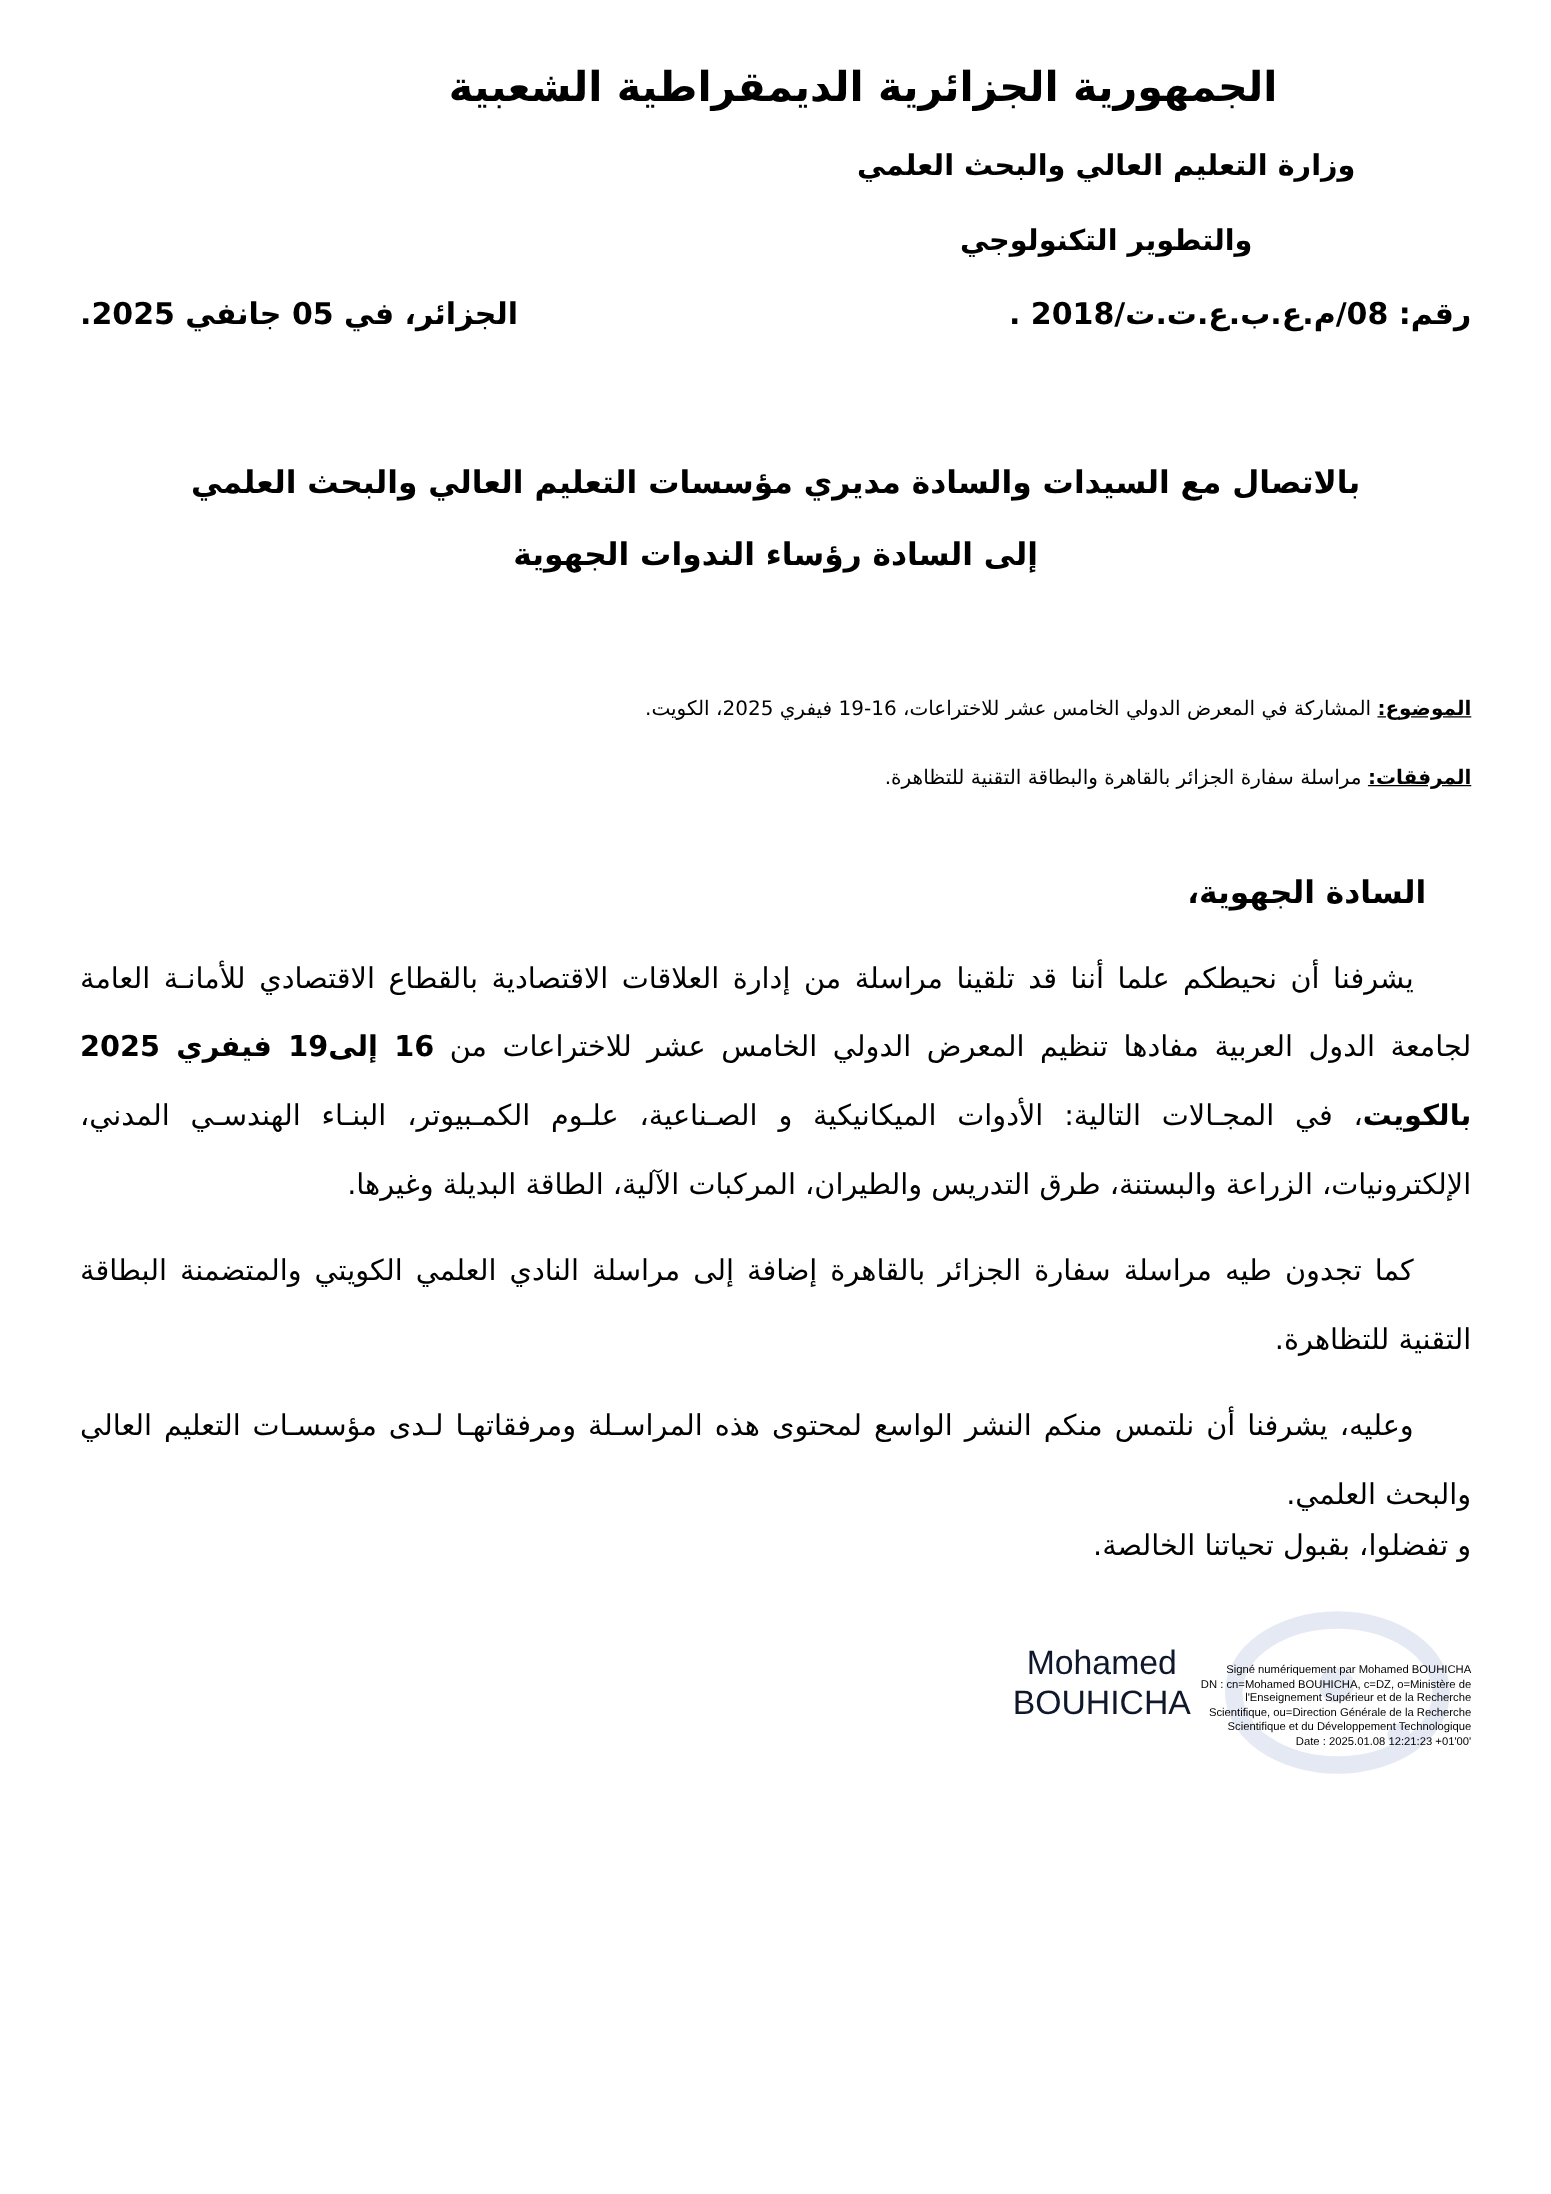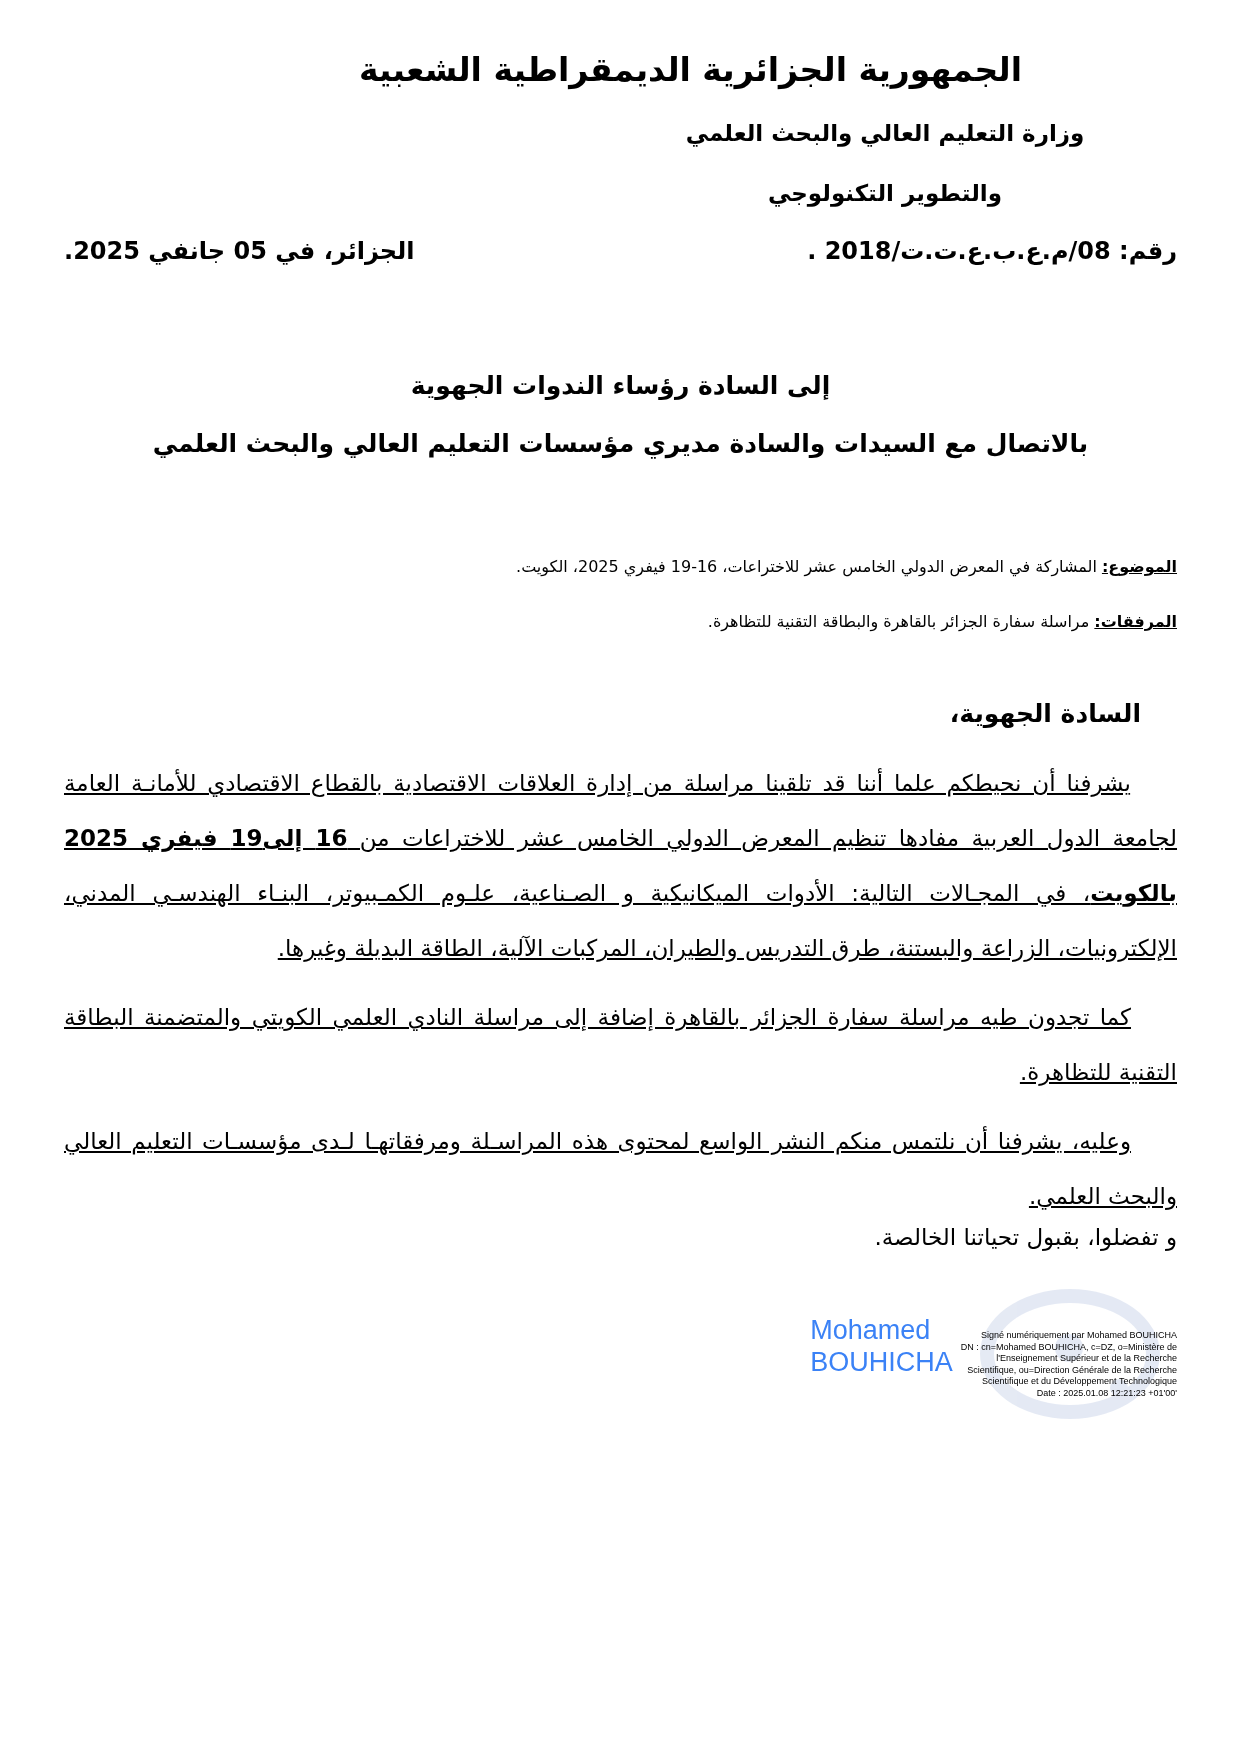--- a/index.html
+++ b/index.html
@@ -68,21 +68,20 @@
     padding-left: 0;
     padding-right: 36px;
     text-align: right;
   }
   .para {
     text-align: justify;
     font-size: 23px;
     line-height: 55px;
     text-indent: 46px;
     margin: 14px 0 0 0;
-    text-decoration: underline;
   }
   .para.first {
     margin-top: 28px;
   }
   .bold-inline {
     font-weight: bold;
   }
   .closing {
     font-size: 23px;
     text-align: right;
@@ -139,22 +138,22 @@
     height: 18px;
     background: #a9b9dc;
     border-radius: 50%;
   }
   .sig-name {
     position: relative;
     z-index: 1;
     font-family: "Liberation Sans", sans-serif;
     font-size: 27px;
     line-height: 32px;
-    color: #3b82f6;
-    text-align: left;
+    color: #0f172a;
+    text-align: center;
     white-space: nowrap;
   }
   .sig-details {
     position: relative;
     z-index: 1;
     padding-top: 16px;
     font-family: Liberation Sans, sans-serif;
     font-size: 9px;
     line-height: 11.5px;
     color: #000000;
@@ -172,22 +171,22 @@
   <div>وزارة التعليم العالي والبحث العلمي</div>
   <div>والتطوير التكنولوجي</div>
 </div>
 
 <div class="ref-row">
   <span>رقم: 08/م.ع.ب.ع.ت.ت/2018 .</span>
   <span class="place-date">الجزائر، في 05 جانفي 2025.</span>
 </div>
 
 <div class="addressee">
+  <div>بالاتصال مع السيدات والسادة مديري مؤسسات التعليم العالي والبحث العلمي</div>
   <div>إلى السادة رؤساء الندوات الجهوية</div>
-  <div>بالاتصال مع السيدات والسادة مديري مؤسسات التعليم العالي والبحث العلمي</div>
 </div>
 
 <div class="subject-block">
   <div>
     <span class="label-underline">الموضوع:</span><span> المشاركة في المعرض الدولي الخامس عشر للاختراعات، 16-19 فيفري 2025، الكويت.</span>
   </div>
   <div>
     <span class="label-underline">المرفقات:</span><span> مراسلة سفارة الجزائر بالقاهرة والبطاقة التقنية للتظاهرة.</span>
   </div>
 </div>

